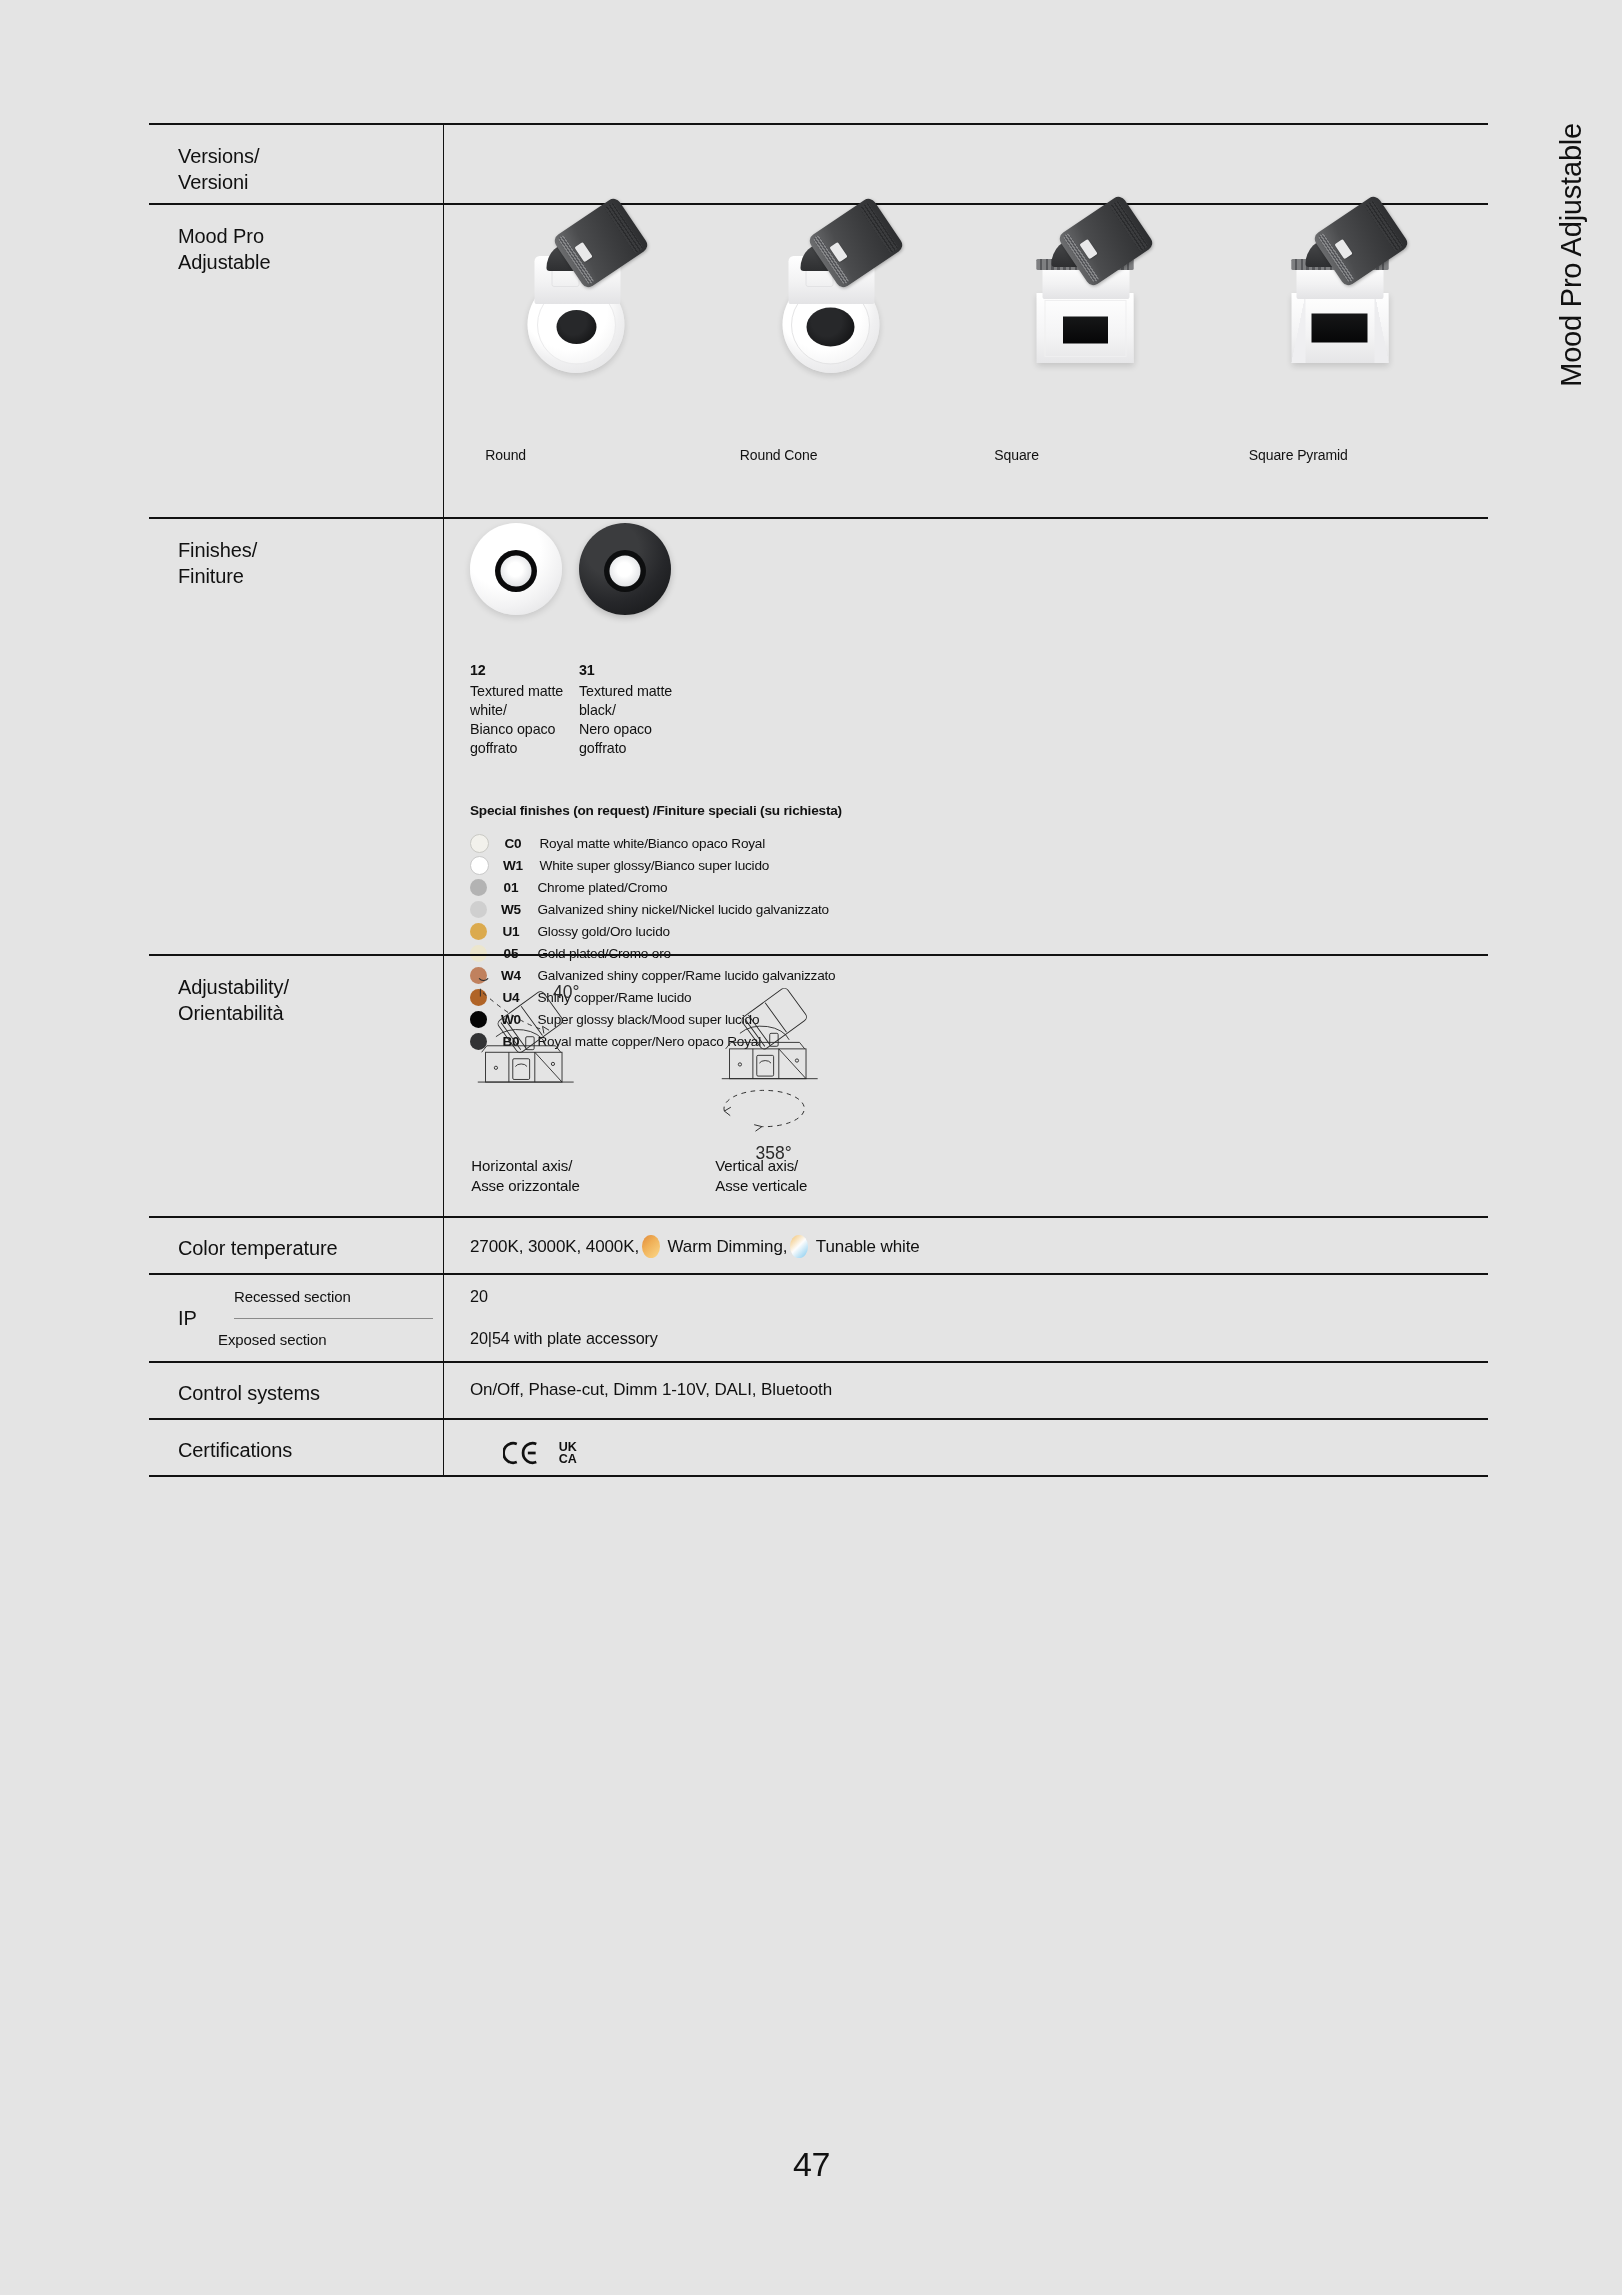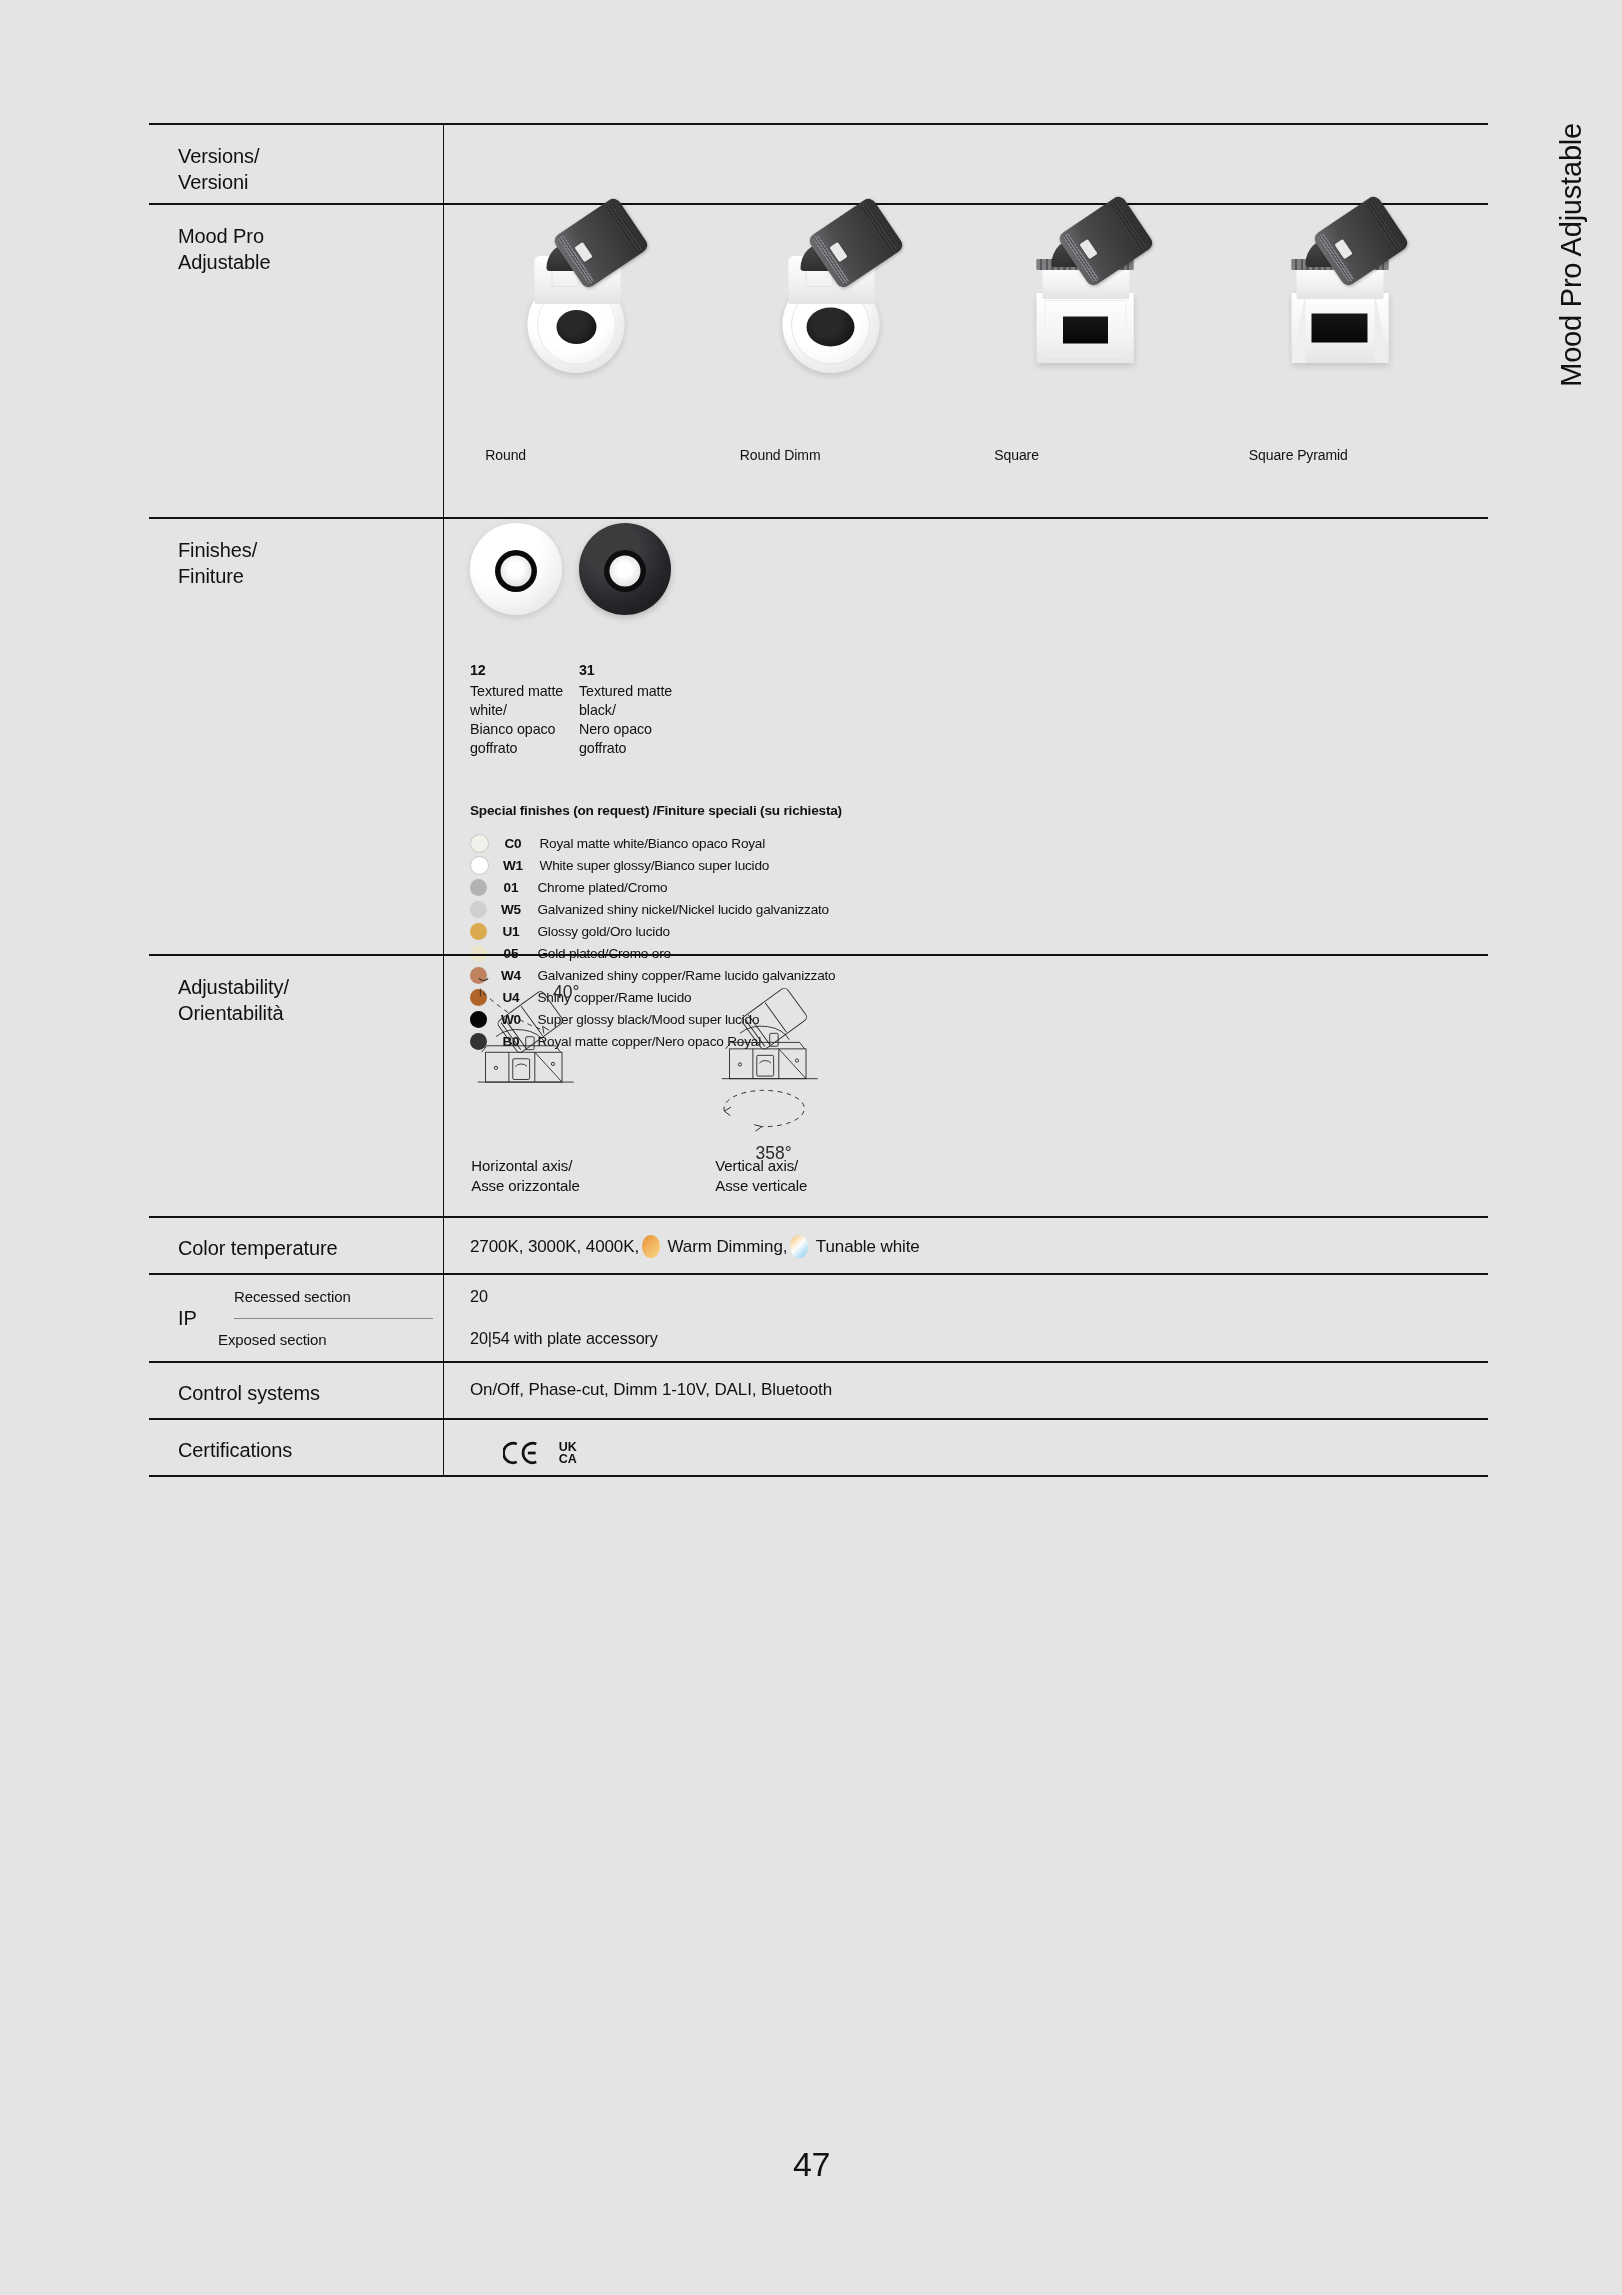--- a/index.html
+++ b/index.html
@@ -275,21 +275,21 @@
                   <div class="apert" style="width:48px;height:39px;"></div>
                 </div>
                 <div class="can" style="left:11.7px;top:40px;">
                     <div class="notch"></div>
                   </div>
                 <div class="yoke" style="left:23.4px;top:26px;"></div>
                 <div class="head" style="left:40px;top:-3.9px;"></div>
                 <div class="clip" style="left:56px;top:27px;transform:rotate(-34deg);"></div>
               </div>
             </div>
-            <div class="prodname">Round Dimm</div>
+            <div class="prodname">Round Cone</div>
           </div>
 
           <div class="prodcol">
             <div class="prodimg">
               <div class="lum" style="width:149px;height:162px;">
                 <div class="trim-square" style="left:5.2px;top:77px;">
                   <div class="inner"></div>
                     <div class="apert"></div>
                 </div>
                 <div class="can" style="left:10.4px;top:49px;width:87px;height:34px;"></div>

